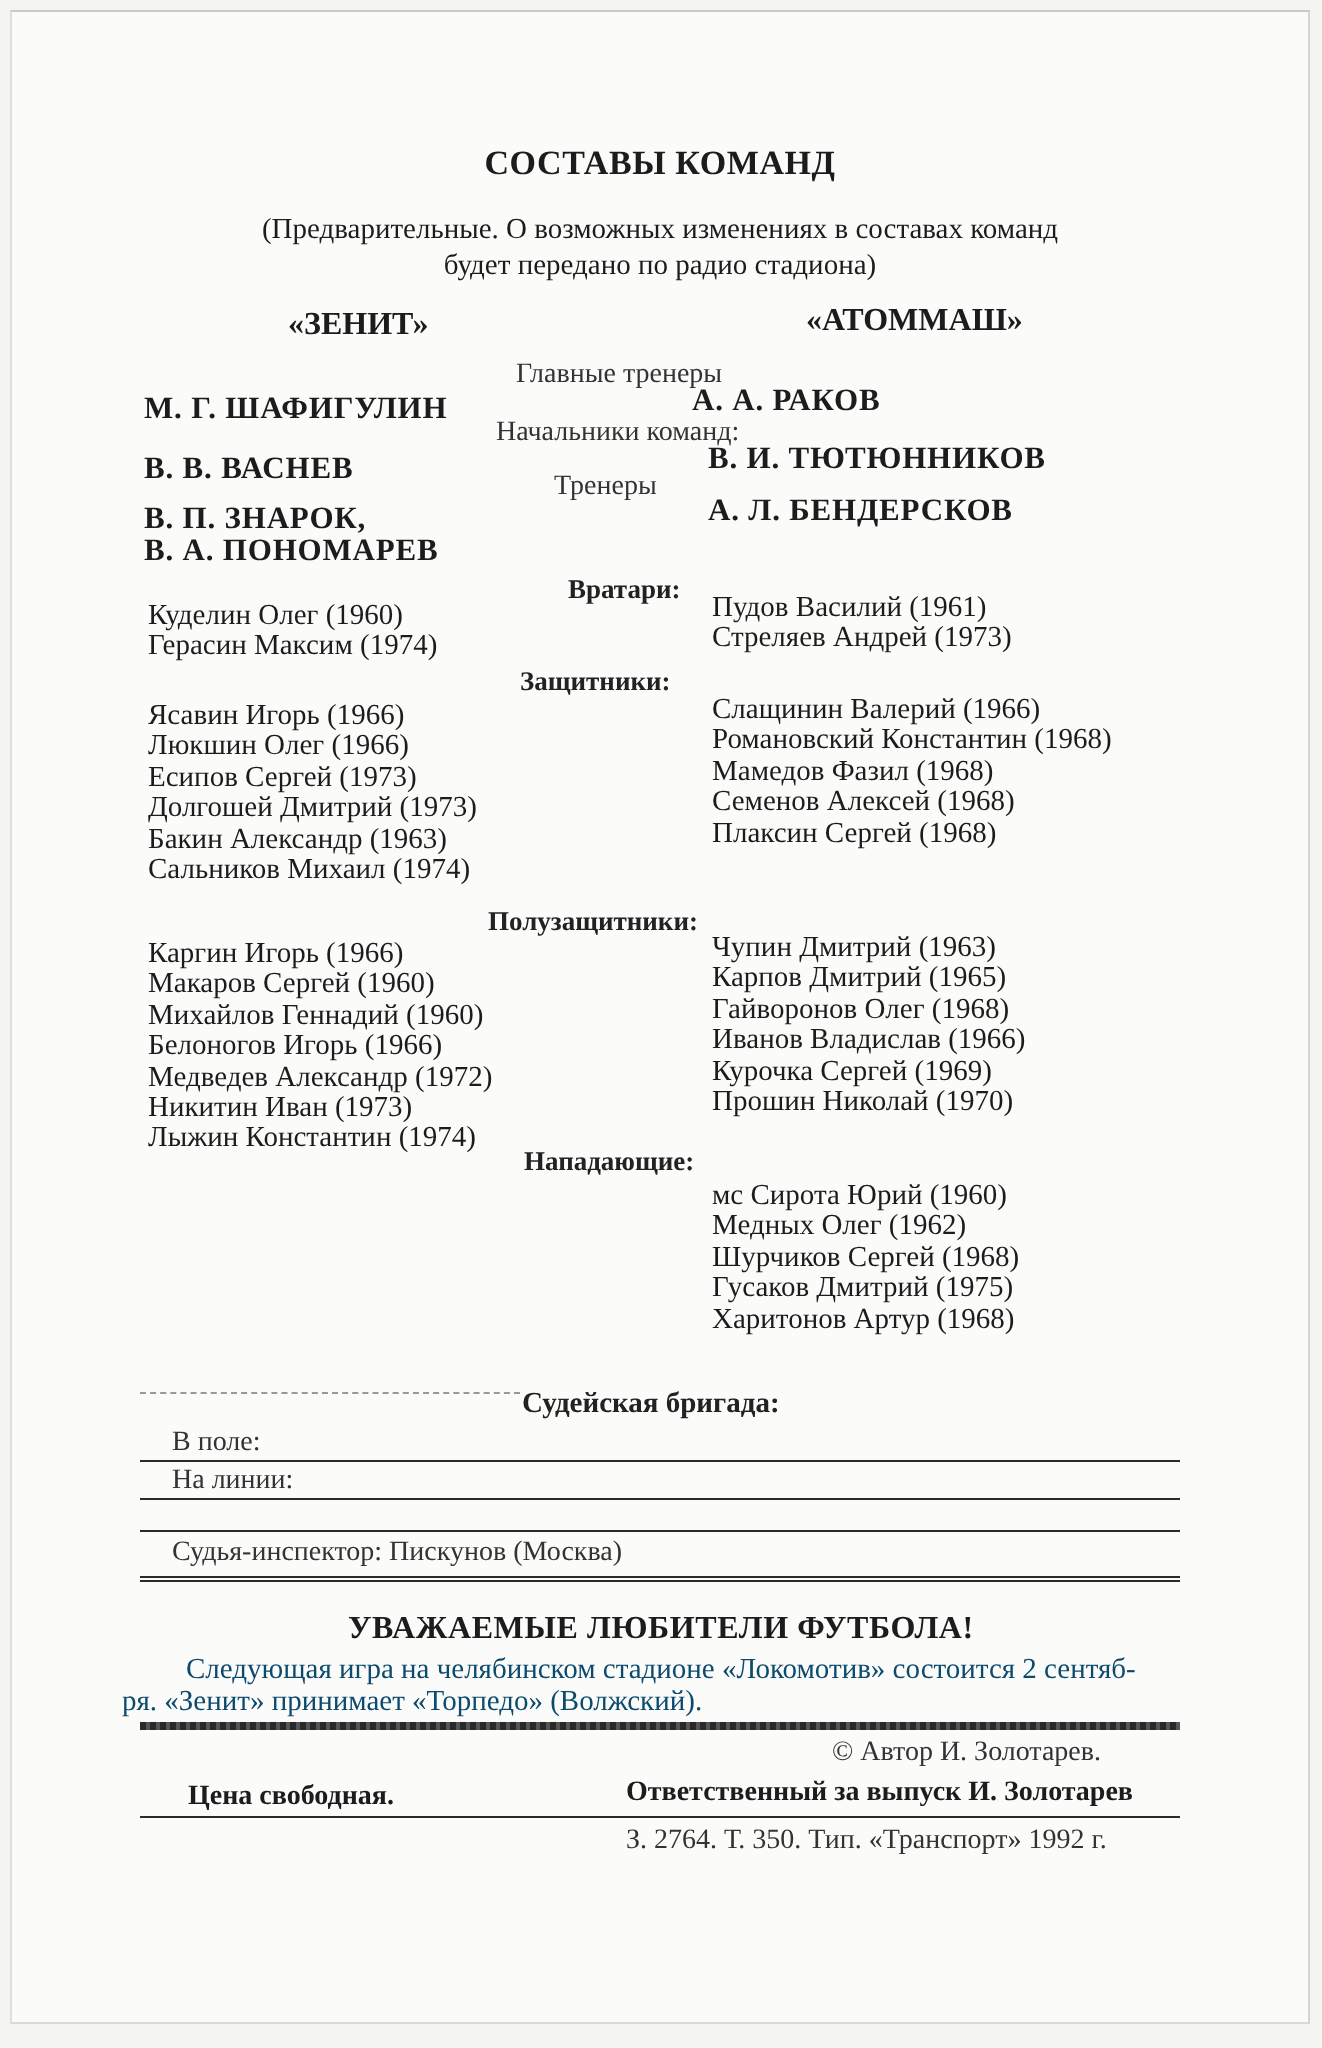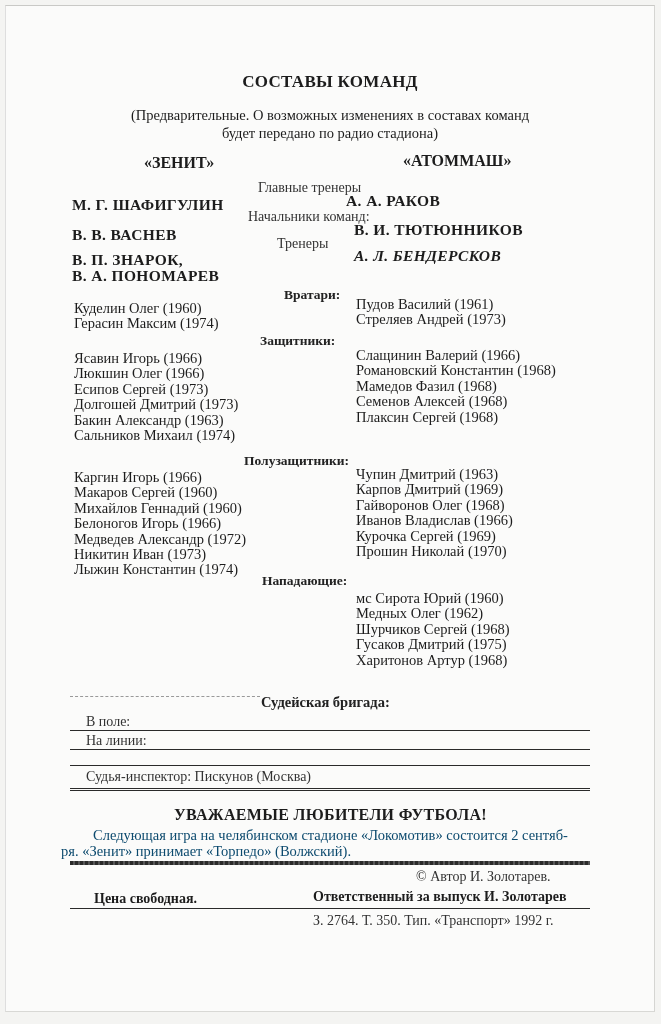--- a/index.html
+++ b/index.html
@@ -48,21 +48,21 @@
   <div class="abs staff" style="left:66px; top:190px;">М. Г. ШАФИГУЛИН</div>
   <div class="abs staff" style="left:340px; top:186px;">А. А. РАКОВ</div>
 
   <div class="abs role" style="left:242px; top:203px;">Начальники команд:</div>
   <div class="abs staff" style="left:66px; top:220px;">В. В. ВАСНЕВ</div>
   <div class="abs staff" style="left:348px; top:215px;">В. И. ТЮТЮННИКОВ</div>
 
   <div class="abs role" style="left:271px; top:230px;">Тренеры</div>
   <div class="abs staff" style="left:66px; top:245px;">В. П. ЗНАРОК,</div>
   <div class="abs staff" style="left:66px; top:261px;">В. А. ПОНОМАРЕВ</div>
-  <div class="abs staff" style="left:348px; top:241px;font-style:italic;">А. Л. БЕНДЕРСКОВ</div>
+  <div class="abs staff" style="left:348px; top:241px;">А. Л. БЕНДЕРСКОВ</div>
 
   <div class="abs section" style="left:278px; top:281px;">Вратари:</div>
   <div class="abs plist" style="left:68px; top:295px;">
     <div>Куделин Олег (1960)</div>
     <div>Герасин Максим (1974)</div>
   </div>
   <div class="abs plist" style="left:350px; top:291px;">
     <div>Пудов Василий (1961)</div>
     <div>Стреляев Андрей (1973)</div>
   </div>
@@ -89,21 +89,21 @@
     <div>Каргин Игорь (1966)</div>
     <div>Макаров Сергей (1960)</div>
     <div>Михайлов Геннадий (1960)</div>
     <div>Белоногов Игорь (1966)</div>
     <div>Медведев Александр (1972)</div>
     <div>Никитин Иван (1973)</div>
     <div>Лыжин Константин (1974)</div>
   </div>
   <div class="abs plist" style="left:350px; top:461px;">
     <div>Чупин Дмитрий (1963)</div>
-    <div>Карпов Дмитрий (1969)</div>
+    <div>Карпов Дмитрий (1965)</div>
     <div>Гайворонов Олег (1968)</div>
     <div>Иванов Владислав (1966)</div>
     <div>Курочка Сергей (1969)</div>
     <div>Прошин Николай (1970)</div>
   </div>
 
   <div class="abs section" style="left:256px; top:567px;">Нападающие:</div>
   <div class="abs plist" style="left:350px; top:585px;">
     <div>мс Сирота Юрий (1960)</div>
     <div>Медных Олег (1962)</div>

